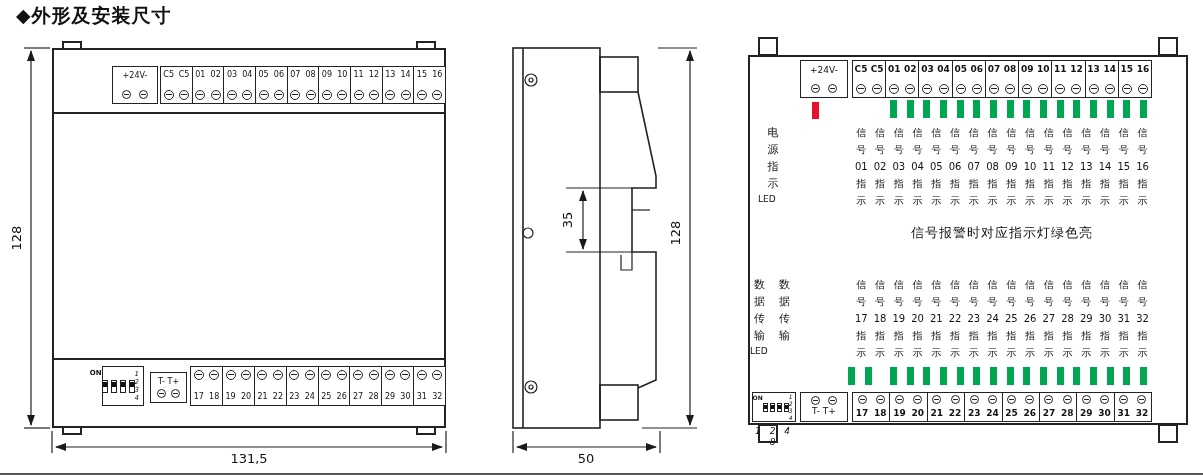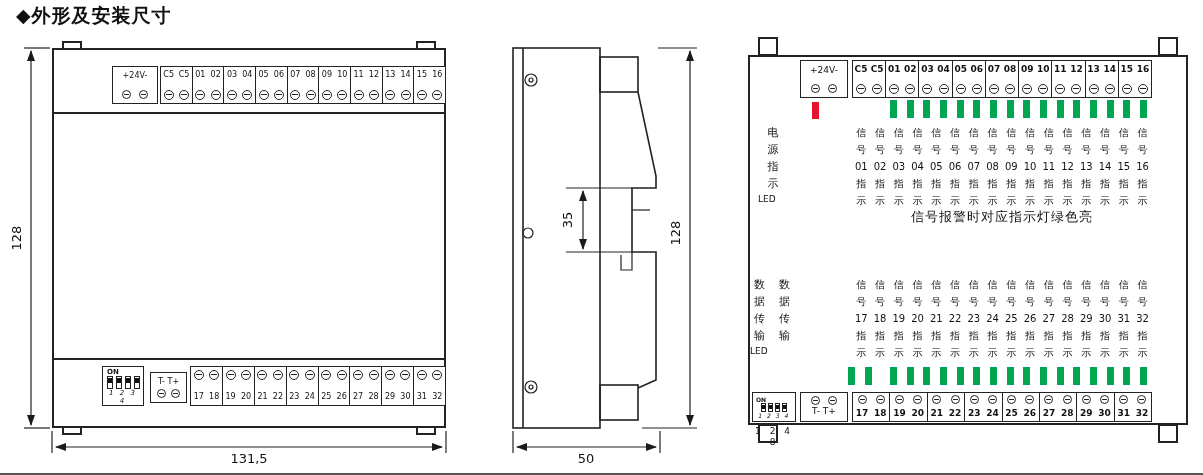--- a/index.html
+++ b/index.html
@@ -31,21 +31,21 @@
   .ledrow{display:flex;justify-content:space-around;align-items:flex-start;}
   .led{width:7px;height:18px;background:var(--led_green);}
   .led-red{width:7px;height:17px;background:var(--led_red);}
   .sigrow{display:flex;justify-content:space-around;}
   .sigcol{display:flex;flex-direction:column;align-items:center;font-size:10px;line-height:17px;white-space:nowrap;}
   .vchars{display:flex;flex-direction:column;align-items:center;}
   .vch{font-size:11px;line-height:17px;}
   .vsuffix{font-size:9px;line-height:14px;text-align:left;}
   .dualcol{display:flex;justify-content:space-between;padding:0 4px;}
   .alert{text-align:center;font-size:13px;letter-spacing:1px;font-weight:500;}
-  .dip{display:flex;flex-direction:column;justify-content:center;align-items:center;padding:2px;}
+  .dip{display:flex;justify-content:flex-end;align-items:center;padding:2px;}
   .dip-on{font-size:7px;line-height:8px;align-self:flex-start;padding-left:2px;font-weight:700;}
   .dip-row{display:flex;gap:3px;}
   .dip-sw{width:6px;height:13px;border:1px solid #222;position:relative;background:#fff;}
   .dip-sw i{position:absolute;left:0;right:0;top:1px;height:5px;background:#111;}
   .dip-nums{font-size:7px;line-height:8px;letter-spacing:2px;text-align:center;font-style:italic;}
   .dip-sm{padding:1px;}
   .dip-sm .dip-row{gap:2px;}
   .dip-sm .dip-sw{width:5px;height:9px;}
   .dip-sm .dip-sw i{height:4px;}
   .dip-sm .dip-on{font-size:6px;line-height:7px;}
@@ -529,21 +529,21 @@
       </div>
         <div class="sigcol">
         <span>信</span>
         <span>号</span>
         <span class="signum">16</span>
         <span>指</span>
         <span>示</span>
       </div>
       </div>
 
-    <div class="abs alert" style="left:852px;top:208px;width:300px;">信号报警时对应指示灯绿色亮</div>
+    <div class="abs alert" style="left:852px;top:224px;width:300px;">信号报警时对应指示灯绿色亮</div>
 
     <div class="abs" style="left:750px;top:276px;width:44px;">
       <div class="dualcol">
         <div class="vchars">
             <span class="vch">数</span>
             <span class="vch">据</span>
             <span class="vch">传</span>
             <span class="vch">输</span>
           </div>
         <div class="vchars">
@@ -705,21 +705,21 @@
           </span>
           <span class="dip-sw">
             <i></i>
           </span>
           <span class="dip-sw">
             <i></i>
           </span>
         </div>
       <div class="dip-nums">1 2 3 4</div>
     </div>
-    <div class="abs dipweights" style="left:752px;top:426px;width:44px;">1 2 4 8</div>
+    <div class="abs dipweights" style="left:752px;top:426px;width:44px;font-style:italic;">1 2 4 8</div>
 
     <div class="abs box vstack" style="left:800px;top:392px;width:48px;height:30px;">
       <div class="prow">
         <span class="screw s9"></span>
         <span class="screw s9"></span>
       </div>
       <div class="plabel f9">T- T+</div>
     </div>
 
     <div class="abs box tstrip strip9" style="left:852px;top:392px;width:300px;height:30px;">

